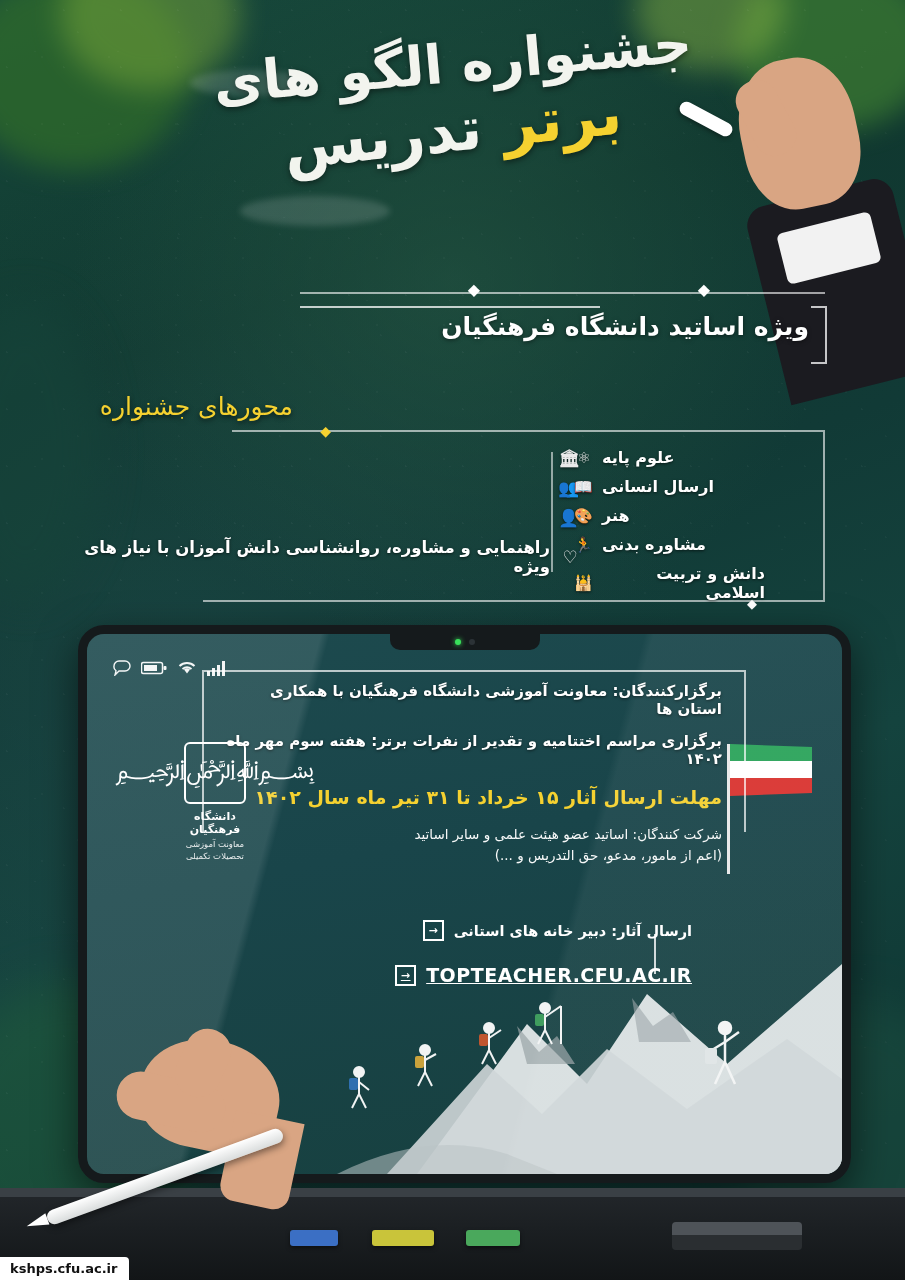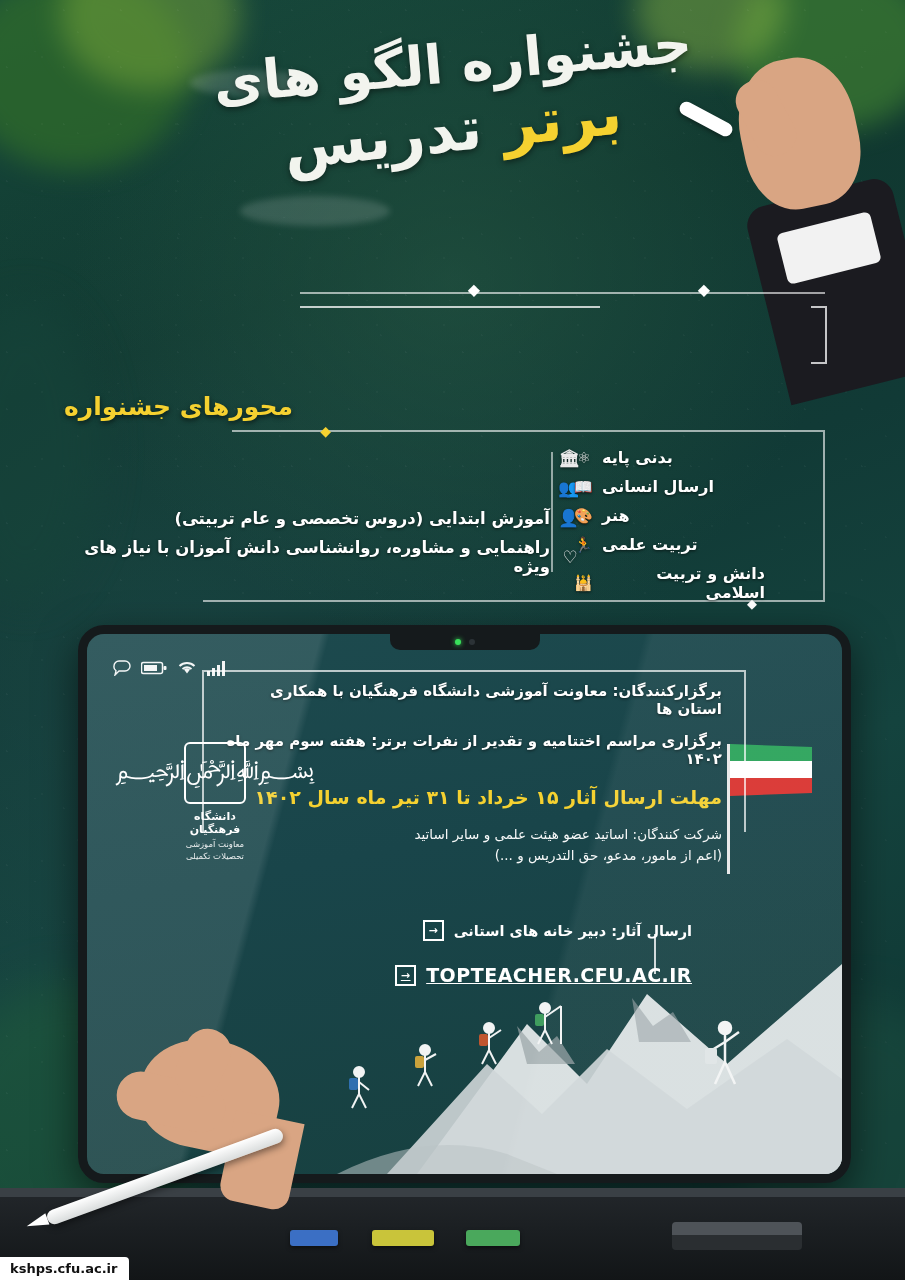--- a/index.html
+++ b/index.html
@@ -74,21 +74,21 @@
     color:#ffffff;font-size:25px;font-weight:bold;text-align:right;
     padding:12px 18px 0 0;text-shadow:0 1px 4px rgba(0,0,0,.5);
   }
   .bracket{
     position:absolute;border:2px solid rgba(255,255,255,.75);
   }
 
   
   .axes-title{
     position:absolute;top:392px;right:612px;
-    color:#f5d130;font-size:25px;font-weight:bold;
+    color:#f5d130;font-size:25px;font-weight:normal;
     text-shadow:0 2px 5px rgba(0,0,0,.6);
   }
   .topics{
     position:absolute;top:448px;right:auto;left:70px;width:510px;
     display:flex;flex-direction:column;gap:10px;
   }
   .topic{
     display:flex;align-items:center;justify-content:flex-start;gap:10px;
     color:#ffffff;font-size:16.5px;font-weight:bold;direction:rtl;
     text-shadow:0 1px 3px rgba(0,0,0,.6);
@@ -244,20 +244,21 @@
     <div class="sleeve" style="right:-10px;top:150px;width:150px;height:200px;transform:rotate(-14deg);border-radius:20px 20px 0 0;"></div>
     <div class="cuff" style="right:28px;top:182px;width:96px;height:52px;transform:rotate(-14deg);border-radius:6px;"></div>
     <div class="skin" style="right:48px;top:18px;width:116px;height:150px;transform:rotate(-12deg);"></div>
     <div class="skin" style="right:118px;top:38px;width:42px;height:80px;border-radius:20px;transform:rotate(-28deg);"></div>
     <div style="position:absolute;right:170px;top:72px;width:58px;height:14px;background:#fff;border-radius:7px;transform:rotate(28deg);box-shadow:0 2px 5px rgba(0,0,0,.4);"></div>
   </div>
 
   <div class="special">
     <div class="bracket" style="right:0;top:6px;width:14px;height:54px;border-left:none;"></div>
     <div class="bracket" style="left:0;top:6px;width:300px;height:0;border:none;border-top:2px solid rgba(255,255,255,.75);"></div>
+    <div class="special-text">ویژه اساتید دانشگاه فرهنگیان</div>
   </div>
   <div style="position:absolute;top:292px;left:300px;right:80px;height:2px;background:rgba(255,255,255,.6);"></div>
   <div style="position:absolute;top:280px;right:195px;color:#fff;font-size:16px;">◆</div>
   <div style="position:absolute;top:280px;right:425px;color:#fff;font-size:16px;">◆</div>
   <div style="position:absolute;top:596px;right:148px;color:#fff;font-size:13px;">◆</div>
 
   <div class="axes-title">محورهای جشنواره</div>
   <div style="position:absolute;top:430px;right:80px;left:232px;height:2px;background:rgba(255,255,255,.6);"></div>
   <div style="position:absolute;top:423px;right:574px;color:#f5d130;font-size:14px;">◆</div>
   <div style="position:absolute;top:432px;right:80px;width:2px;height:170px;background:rgba(255,255,255,.6);"></div>
@@ -265,45 +266,44 @@
 
   <div class="topics">
     <div class="topic">
       <span class="ic">🏛</span>
     </div>
     <div class="topic">
       <span class="ic">👥</span>
     </div>
     <div class="topic">
       <span class="ic">👤</span>
-      <span>آموزش ابتدایی (دروس تخصصی و عام تربیتی)</span>
     </div>
     <div class="topic">
       <span class="ic">♡</span>
       <span>راهنمایی و مشاوره، روانشناسی دانش آموزان با نیاز های ویژه</span>
     </div>
   </div>
 
   <div class="vsep"></div>
 
   <div class="subjects">
     <div class="subject">
-      <span>بدنی پایه</span>
+      <span>علوم پایه</span>
       <span class="ic">⚛</span>
     </div>
     <div class="subject">
       <span>ارسال انسانی</span>
       <span class="ic">📖</span>
     </div>
     <div class="subject">
       <span>هنر</span>
       <span class="ic">🎨</span>
     </div>
     <div class="subject">
-      <span>تربیت علمی</span>
+      <span>مشاوره بدنی</span>
       <span class="ic">🏃</span>
     </div>
     <div class="subject">
       <span>دانش و تربیت اسلامی</span>
       <span class="ic">🕌</span>
     </div>
   </div>
 
   <div class="tablet">
     <div class="notch">

